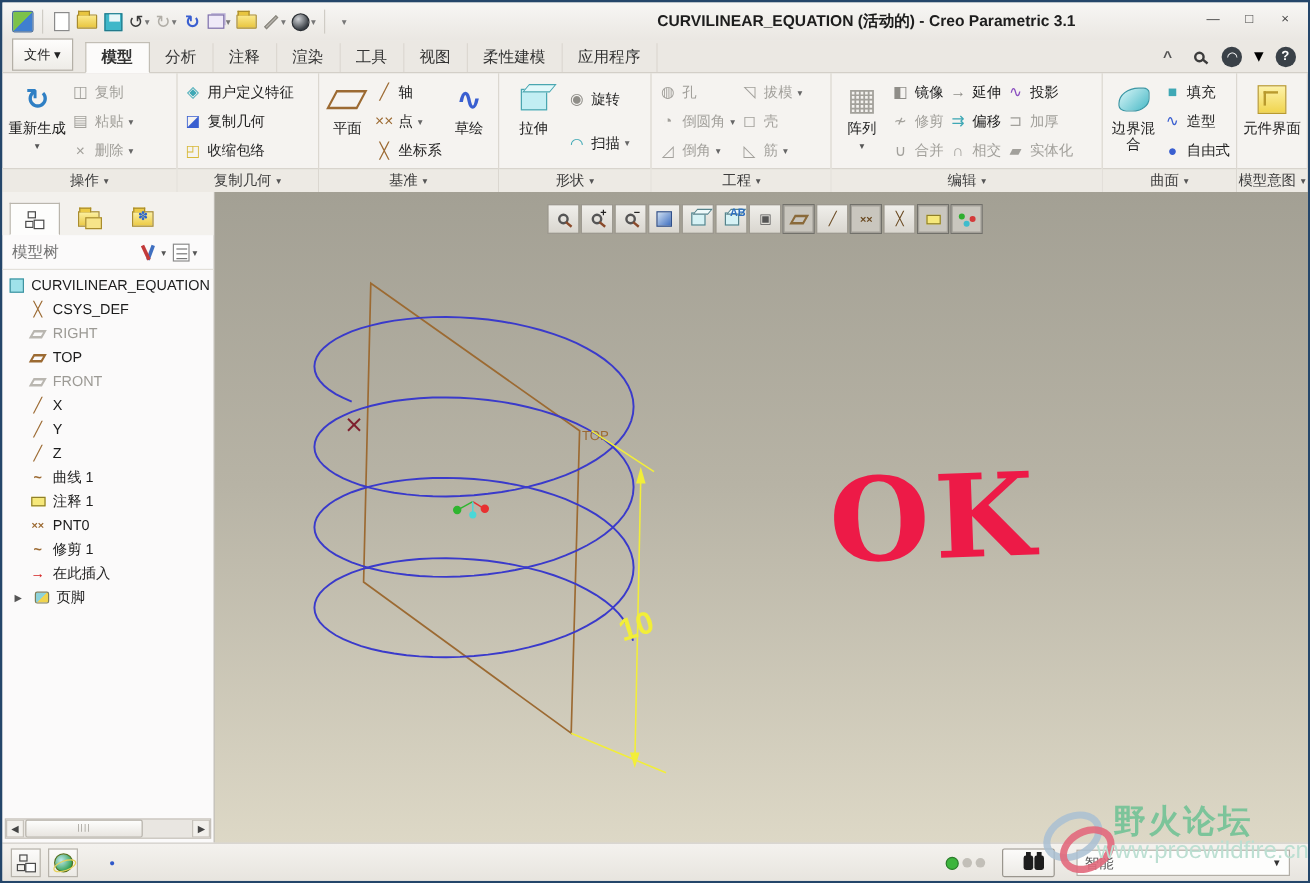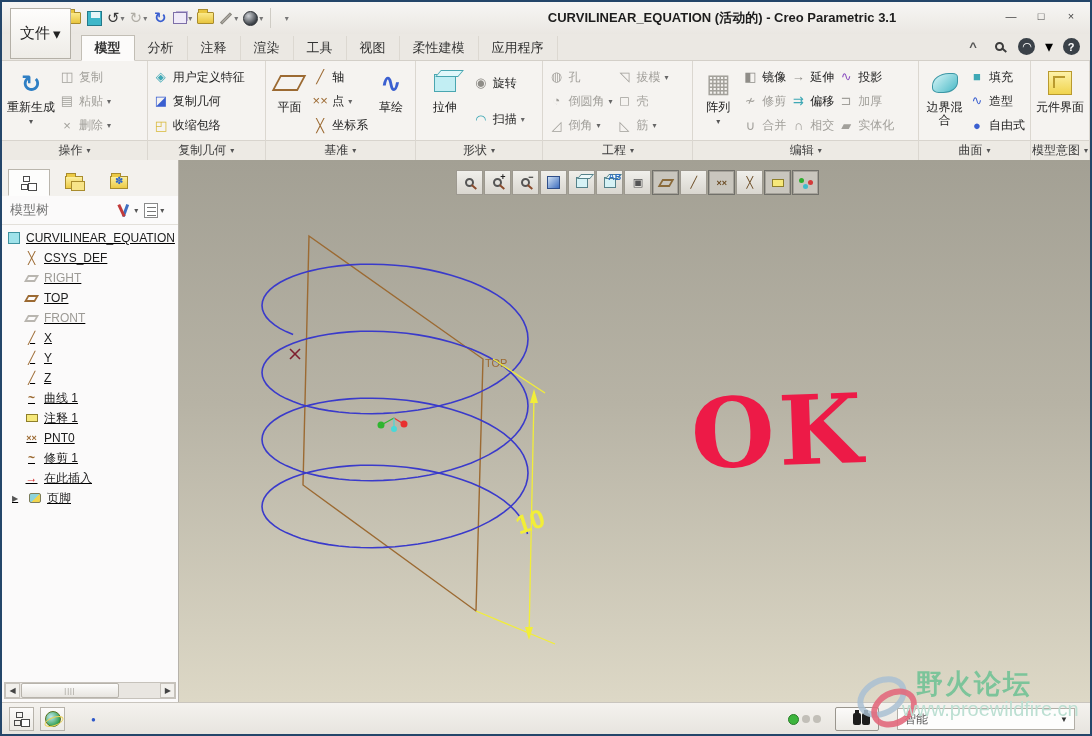--- a/index.html
+++ b/index.html
@@ -22,21 +22,21 @@
   .pencil-ic{width:14px;height:3px;background:#b9b6af;border:1px solid #8a877f;transform:rotate(-45deg);}
   .sphere-ic{width:15px;height:15px;border-radius:50%;background:radial-gradient(circle at 35% 30%,#cfd2d6,#3c4147 70%);border:1px solid #2b2f34;}
   .winsq-ic{width:14px;height:12px;border:1px solid #7d6fa8;background:#efeaf8;box-shadow:2px -2px 0 -1px #b9aed6;}
   .grayglyph{color:#b1aea7;}
   .title-txt{position:absolute;left:500px;width:440px;text-align:center;font-size:13px;font-weight:bold;color:#1d1d1d;white-space:nowrap;}
   .wincontrols{position:absolute;right:8px;top:5px;display:flex;gap:8px;}
   .wbtn{width:22px;height:17px;display:flex;align-items:center;justify-content:center;font-size:11px;color:#444;border:1px solid transparent;}
 
   
   .tabrow{height:27px;background:#ebe8e3;display:flex;align-items:flex-end;padding-left:8px;position:relative;border-bottom:1px solid #d3cfc8;}
-  .file-btn{border:1px solid #b4b0a7;background:linear-gradient(#fefdfc,#eeece7);padding:15px 9px;font-size:15px;color:#222;
+  .file-btn{border:1px solid #b4b0a7;background:linear-gradient(#fefdfc,#eeece7);padding:5px 9px;font-size:11px;color:#222;
     margin:0 10px 1px 0;display:flex;align-items:center;gap:3px;}
   .tab{padding:5px 13px;font-size:13px;color:#333;border-right:1px solid #dcd8d1;line-height:14px;}
   .tab.active{background:#fcfbfa;border:1px solid #c2beb5;border-bottom:1px solid #fcfbfa;font-weight:bold;margin-bottom:-1px;}
   .tabrow-icons{position:absolute;right:10px;top:3px;display:flex;align-items:center;gap:9px;}
   .tri-btn{display:flex;align-items:center;justify-content:center;width:18px;height:18px;color:#333;}
   .chev{font-weight:bold;font-size:13px;color:#555;}
   .mag{width:9px;height:9px;border:2px solid #3c3c3c;border-radius:50%;position:relative;}
   .mag::after{content:"";position:absolute;width:6px;height:2px;background:#3c3c3c;right:-5px;bottom:-2px;transform:rotate(40deg);}
   .dark-circle{width:17px;height:17px;border-radius:50%;background:#3a4148;color:#fff;display:flex;align-items:center;justify-content:center;font-size:11px;font-weight:bold;}
 
@@ -81,21 +81,21 @@
   .pfold.star::after{content:"✽";position:absolute;left:4px;top:-2px;font-size:10px;color:#2f66c9;}
   .pfold.stack::after{content:"";position:absolute;right:-3px;bottom:-3px;width:12px;height:8px;background:#f7e489;border:1px solid #a98c2d;}
   .phead{height:29px;display:flex;align-items:center;padding:0 8px;border-bottom:1px solid #e3e0da;}
   .phead-title{font-size:13px;font-weight:normal;color:#737373;flex:1;}
   .tools-ic{width:15px;height:15px;position:relative;}
   .tools-ic::before{content:"";position:absolute;left:7px;top:1px;width:3px;height:13px;background:#3f6fc0;transform:rotate(20deg);}
   .tools-ic::after{content:"";position:absolute;left:3px;top:1px;width:3px;height:13px;background:#c23a3a;transform:rotate(-25deg);}
   .list-ic{width:14px;height:15px;background:#fff;border:1px solid #8a8a8a;position:relative;}
   .list-ic::before{content:"";position:absolute;left:2px;top:3px;width:9px;height:1px;background:#777;box-shadow:0 4px 0 #777,0 8px 0 #777;}
   .hdd{font-size:8px;color:#555;margin:0 6px 0 2px;}
-  .tree{flex:1;padding-top:3px;overflow:hidden;text-decoration:underline;}
+  .tree{flex:1;padding-top:3px;overflow:hidden;}
   .trow{height:20px;display:flex;align-items:center;gap:5px;padding-left:22px;font-size:12px;color:#1c1c1c;white-space:nowrap;}
   .trow.root{padding-left:4px;}
   .trow.dim{color:#9c9a95;}
   .ti{width:15px;display:flex;align-items:center;justify-content:center;flex:0 0 15px;}
   .ti-part{width:12px;height:12px;background:#9fe2ea;border:1px solid #3f93a0;}
   .ti-plane{width:11px;height:7px;border:2px solid #9c6a32;transform:skewX(-30deg);}
   .dim .ti-plane{border-color:#b9b6b0;}
   .ti-note{width:12px;height:8px;background:#f6e87a;border:1px solid #8f7f2a;}
   .ti-foot{width:12px;height:10px;border-radius:2px;background:linear-gradient(135deg,#8ed3da 50%,#f0d44e 50%);border:1px solid #7c7c58;}
   .tx-brown{color:#9c6a32;font-weight:bold;}
@@ -142,21 +142,21 @@
   .dotx{width:8px;height:8px;border-radius:50%;background:#c2bfb8;}
   .binoc-btn{width:44px;height:24px;display:flex;align-items:center;justify-content:center;background:linear-gradient(#fcfbfa,#eceae5);
     border:1px solid #9a968e;border-radius:2px;margin-right:12px;}
   .binoc{width:8px;height:12px;background:#1d1d1d;border-radius:2px;box-shadow:9px 0 0 #1d1d1d;position:relative;}
   .binoc::before{content:"";position:absolute;left:2px;top:-3px;width:4px;height:4px;background:#1d1d1d;box-shadow:9px 0 0 #1d1d1d;}
   .filterbox{width:178px;height:22px;background:#fdfdfc;border:1px solid #b2aea6;display:flex;align-items:center;padding:0 6px;margin-right:8px;}
   .filterbox .flabel{flex:1;font-size:12px;color:#555;}
   .filterbox .farrow{font-size:8px;color:#333;}
 
   
-  .watermark{position:absolute;right:14px;bottom:4px;width:222px;height:64px;z-index:60;pointer-events:none;}
+  .watermark{position:absolute;right:2px;bottom:4px;width:222px;height:64px;z-index:60;pointer-events:none;}
   .wmlogo{position:absolute;left:0;bottom:2px;width:66px;height:56px;}
   .wmlogo::before{content:"";position:absolute;left:2px;top:6px;width:40px;height:26px;border:6px solid #a9bfd2;border-radius:50%;transform:rotate(-28deg);opacity:.85;}
   .wmlogo::after{content:"";position:absolute;left:16px;top:18px;width:36px;height:24px;border:6px solid #e2697c;border-radius:50%;transform:rotate(-28deg);opacity:.9;}
   .wm1{position:absolute;left:62px;top:0;font-size:27px;font-weight:bold;color:#7cc49a;letter-spacing:2px;white-space:nowrap;}
   .wm2{position:absolute;left:48px;top:32px;font-size:20px;color:#bcdfd2;white-space:nowrap;}
 </style>
 </head>
 <body>
 
 <div class="window">

